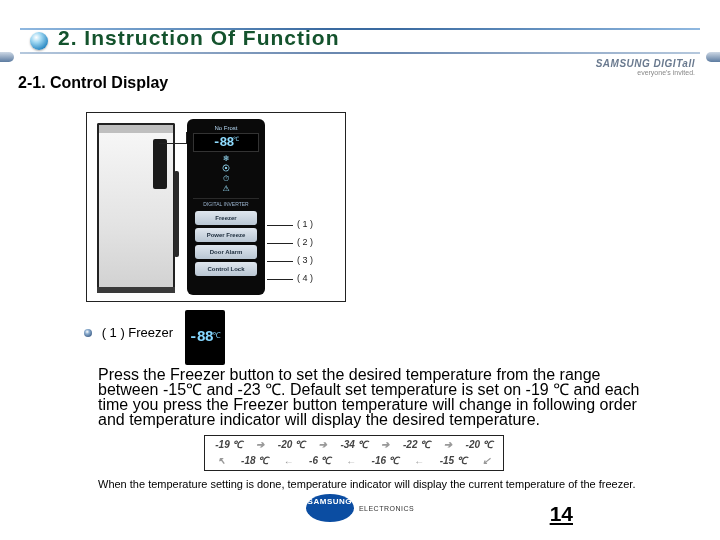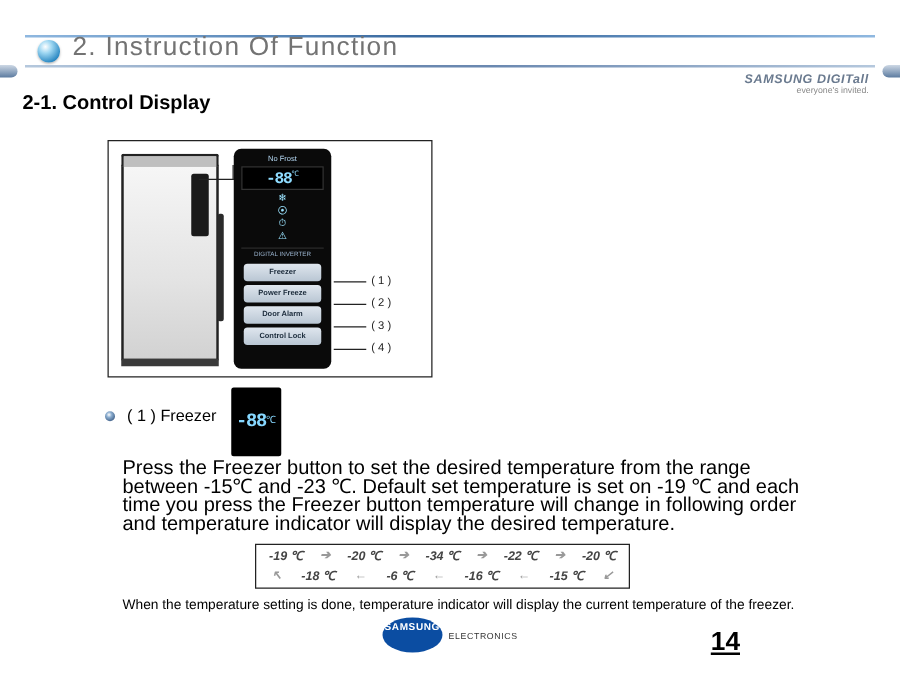--- a/index.html
+++ b/index.html
@@ -4,21 +4,21 @@
 <style>
   * { box-sizing: border-box; margin: 0; padding: 0; }
   body { width: 720px; height: 540px; background: #fff; font-family: Arial, sans-serif; position: relative; overflow: hidden; }
   .slide { width: 720px; height: 540px; position: relative; background: #fff; }
 
   
   .header-bar { position: absolute; top: 28px; left: 0; width: 100%; height: 30px; }
   .header-line-top { position: absolute; top: 0; left: 20px; right: 20px; height: 2px; background: linear-gradient(to right, #8fb8e0, #3a6aa0 45%, #3a6aa0 55%, #8fb8e0); }
   .header-line-bottom { position: absolute; top: 24px; left: 20px; right: 20px; height: 2px; background: linear-gradient(to right, #b5c8dd, #6a88b0 45%, #6a88b0 55%, #b5c8dd); }
   .header-bullet { position: absolute; left: 30px; top: 4px; width: 18px; height: 18px; border-radius: 50%; background: radial-gradient(circle at 35% 30%, #ffffff 0%, #9ed7f2 30%, #1d7fbd 80%); box-shadow: 0 1px 2px rgba(0,0,0,0.3); }
-  .header-title { position: absolute; left: 58px; top: -2px; font-size: 21px; letter-spacing: 1px; color: #737373; font-weight: 400; }
+  .header-title { position: absolute; left: 58px; top: -2px; font-size: 21px; letter-spacing: 1px; color: #14532d; font-weight: 700; }
 
   .subheader { position: absolute; top: 74px; left: 18px; font-size: 16px; font-weight: bold; color: #000; }
 
   .brand-logo { position: absolute; top: 58px; right: 25px; width: 130px; text-align: right; }
   .brand-logo .line1 { font-size: 10px; font-weight: bold; font-style: italic; color: #6a7a8f; letter-spacing: 0.5px; }
   .brand-logo .line2 { font-size: 7px; color: #888; }
 
   
   .figure-wrap { position: absolute; top: 112px; left: 86px; width: 260px; height: 190px; border: 1px solid #222; background: #fff; }
   .fridge { position: absolute; left: 10px; top: 18px; width: 78px; height: 158px; border: 2px solid #222; background: linear-gradient(to bottom, #f6f6f6 0%, #e3e3e3 60%, #d2d2d2 100%); border-radius: 2px; }
@@ -54,21 +54,21 @@
   .seq-box { margin: 8px 0 6px 120px; width: 300px; height: 36px; border: 1px solid #222; overflow: hidden; background: #fff; }
   .seq-row { display: flex; justify-content: space-around; align-items: center; font-size: 10px; color: #444; padding: 1px 4px; font-weight: bold; font-style: italic; }
   .seq-arrow { color: #999; font-size: 10px; margin: 0 1px; }
 
   .note { font-size: 11px; line-height: 15px; margin-left: 14px; }
 
   .footer-logo { position: absolute; bottom: 18px; left: 0; right: 0; text-align: center; font-size: 11px; font-style: italic; font-weight: bold; color: #0b4da2; }
   .footer-logo .ellipse { display: inline-block; width: 48px; height: 28px; background: #0b4da2; border-radius: 50%/50%; color: #fff; font-size: 8px; font-style: normal; line-height: 15px; vertical-align: middle; margin-right: 2px; letter-spacing: 0.5px; }
   .footer-logo .sub { font-size: 7px; font-style: normal; font-weight: normal; color: #333; letter-spacing: 0.5px; }
 
-  .page-no { position: absolute; bottom: 14px; right: 128px; font-size: 21px; font-weight: bold; text-decoration: underline; color: #000; }
+  .page-no { position: absolute; bottom: 14px; right: 147px; font-size: 21px; font-weight: bold; text-decoration: underline; color: #000; }
 
   .side-deco-left { position: absolute; left: 0; top: 52px; width: 14px; height: 10px; background: linear-gradient(#cdd8e5,#5c7ba0); border-radius: 0 5px 5px 0; }
   .side-deco-right { position: absolute; right: 0; top: 52px; width: 14px; height: 10px; background: linear-gradient(#cdd8e5,#5c7ba0); border-radius: 5px 0 0 5px; }
 </style>
 </head>
 <body>
 
 <div class="slide">
 
   <div class="side-deco-left"></div>

